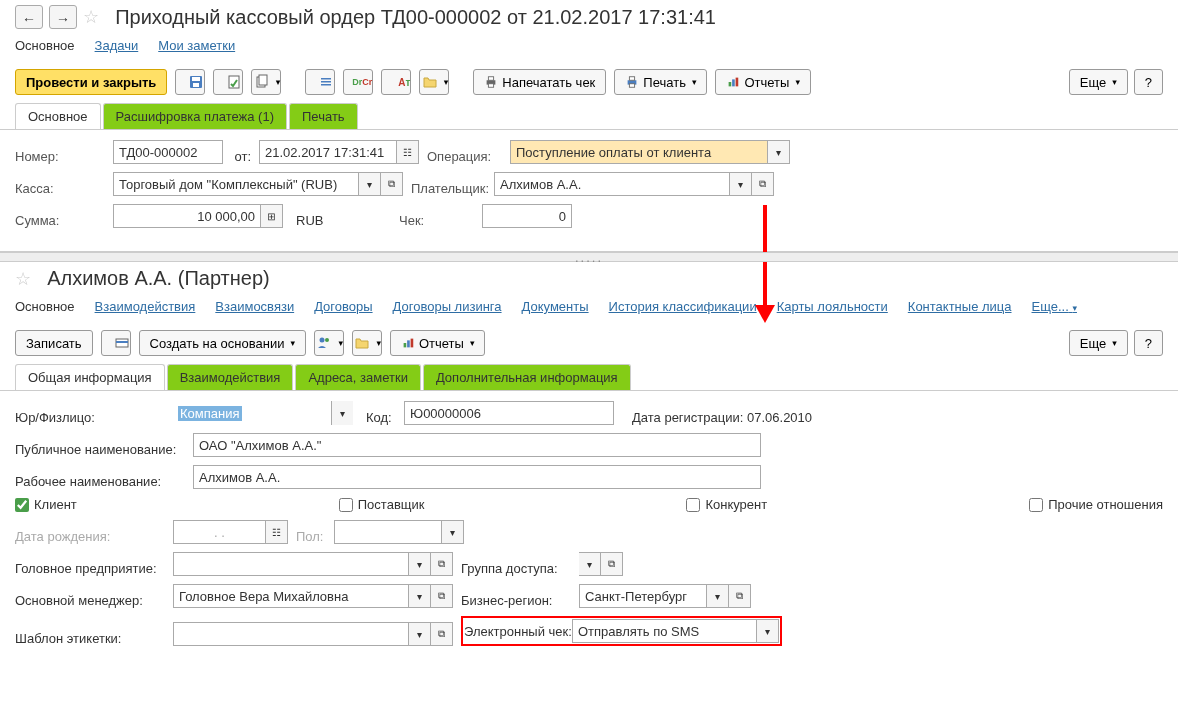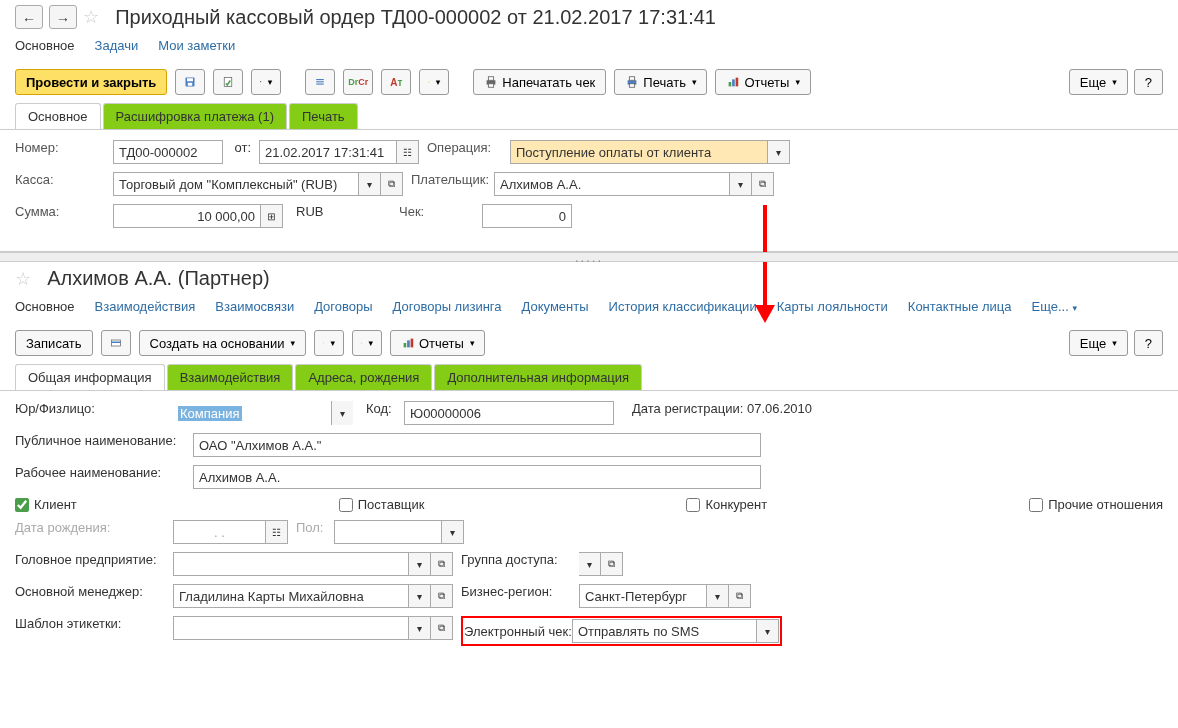--- a/index.html
+++ b/index.html
@@ -3,33 +3,33 @@
 <meta charset="utf-8">
 <style>
 * { box-sizing: border-box; margin: 0; padding: 0; }
 body { font-family: Arial, sans-serif; font-size: 13px; color: #333; background: #fff; }
 .pane { border-bottom: 1px solid #ccc; }
 .topbar { display: flex; align-items: center; gap: 6px; padding: 5px 15px; }
 .nav-btn { width: 28px; height: 24px; border: 1px solid #aaa; border-radius: 3px; background: #f5f5f5; display: flex; align-items: center; justify-content: center; font-size: 14px; cursor: pointer; }
 .star { font-size: 18px; color: #ccc; cursor: pointer; }
 .page-title { font-size: 20px; font-weight: normal; margin-left: 10px; }
 .subnav { display: flex; gap: 20px; padding: 4px 15px 8px; }
-.subnav a { color: #2e6da4; cursor: pointer; font-size: 13px; }
+.subnav a { color: #2e6da4; text-decoration: underline; cursor: pointer; font-size: 13px; }
 .subnav a.active { color: #333; text-decoration: none; font-weight: normal; }
 .toolbar { display: flex; align-items: center; gap: 8px; padding: 8px 15px; }
 .toolbar-right { margin-left: auto; display: flex; gap: 6px; }
 .btn { border: 1px solid #999; border-radius: 3px; background: #f7f7f7; padding: 5px 10px; font-size: 13px; cursor: pointer; display: inline-flex; align-items: center; gap: 4px; height: 26px; }
 .btn-primary { background: #ffe066; border-color: #d4a500; font-weight: bold; }
-.btn-icon { width: 30px; padding: 8px; justify-content: center; }
+.btn-icon { width: 30px; padding: 0; justify-content: flex-end; }
 .btn-drop::after { content: "▾"; font-size: 9px; margin-left: 2px; }
 .tabs { display: flex; padding: 0 15px; border-bottom: 1px solid #ccc; }
 .tab { border: 1px solid #ccc; border-bottom: none; padding: 5px 12px; background: #84cc16; margin-right: 2px; border-radius: 3px 3px 0 0; cursor: pointer; font-size: 13px; }
 .tab.active { background: #fff; }
 .form-area { padding: 10px 15px 15px; }
-.form-row { display: flex; align-items: flex-start; gap: 8px; margin-bottom: 8px; }
+.form-row { display: flex; align-items: flex-end; gap: 8px; margin-bottom: 8px; }
 .form-label { width: 90px; color: #555; }
 .form-label2 { width: 75px; color: #555; }
 .input-box { border: 1px solid #aaa; height: 24px; padding: 2px 5px; font-size: 13px; background: #fff; display: flex; align-items: center; }
 .input-box.highlight { background: #ffe8b3; }
 .input-combo { display: flex; }
 .input-combo .input-box { flex: 1; }
 .mini-btn { width: 22px; height: 24px; border: 1px solid #aaa; border-left: none; background: #f5f5f5; display: flex; align-items: center; justify-content: center; font-size: 10px; cursor: pointer; }
 .splitter { height: 10px; background: #eee; border-top: 1px solid #ccc; border-bottom: 1px solid #ccc; position: relative; }
 .splitter::after { content: "....."; position: absolute; left: 50%; top: -3px; transform: translateX(-50%); color: #888; letter-spacing: 2px; }
 .checkbox-row { display: flex; align-items: center; gap: 20px; margin-bottom: 8px; justify-content: space-between; }
@@ -229,21 +229,21 @@
         <span>Отчеты</span>
       </button>
     <div class="toolbar-right">
       <button class="btn btn-drop">Еще</button>
       <button class="btn">?</button>
     </div>
   </div>
   <div class="tabs">
     <div class="tab active">Общая информация</div>
     <div class="tab">Взаимодействия</div>
-    <div class="tab">Адреса, рождения</div>
+    <div class="tab">Адреса, заметки</div>
     <div class="tab">Дополнительная информация</div>
   </div>
   <div class="form-area">
     <div class="form-row">
       <div style="width:150px">Юр/Физлицо:</div>
       <div class="input-combo highlight-border" style="width:180px">
         <div class="input-box" style="border:none">
             <span class="highlight-sel">Компания</span>
           </div>
         <div class="mini-btn" style="border:none;border-left:1px solid #aaa">▾</div>
@@ -299,21 +299,21 @@
       </div>
       <div style="width:110px">Группа доступа:</div>
       <div class="input-combo" style="width:210px">
         <div class="mini-btn">▾</div>
         <div class="mini-btn">⧉</div>
       </div>
     </div>
     <div class="form-row">
       <div style="width:150px">Основной менеджер:</div>
       <div class="input-combo" style="width:280px">
-        <div class="input-box">Гладилина Карты Михайловна</div>
+        <div class="input-box">Головное Вера Михайловна</div>
         <div class="mini-btn">▾</div>
         <div class="mini-btn">⧉</div>
       </div>
       <div style="width:110px">Бизнес-регион:</div>
       <div class="input-combo" style="width:172px">
         <div class="input-box">Санкт-Петербург</div>
         <div class="mini-btn">▾</div>
         <div class="mini-btn">⧉</div>
       </div>
     </div>

